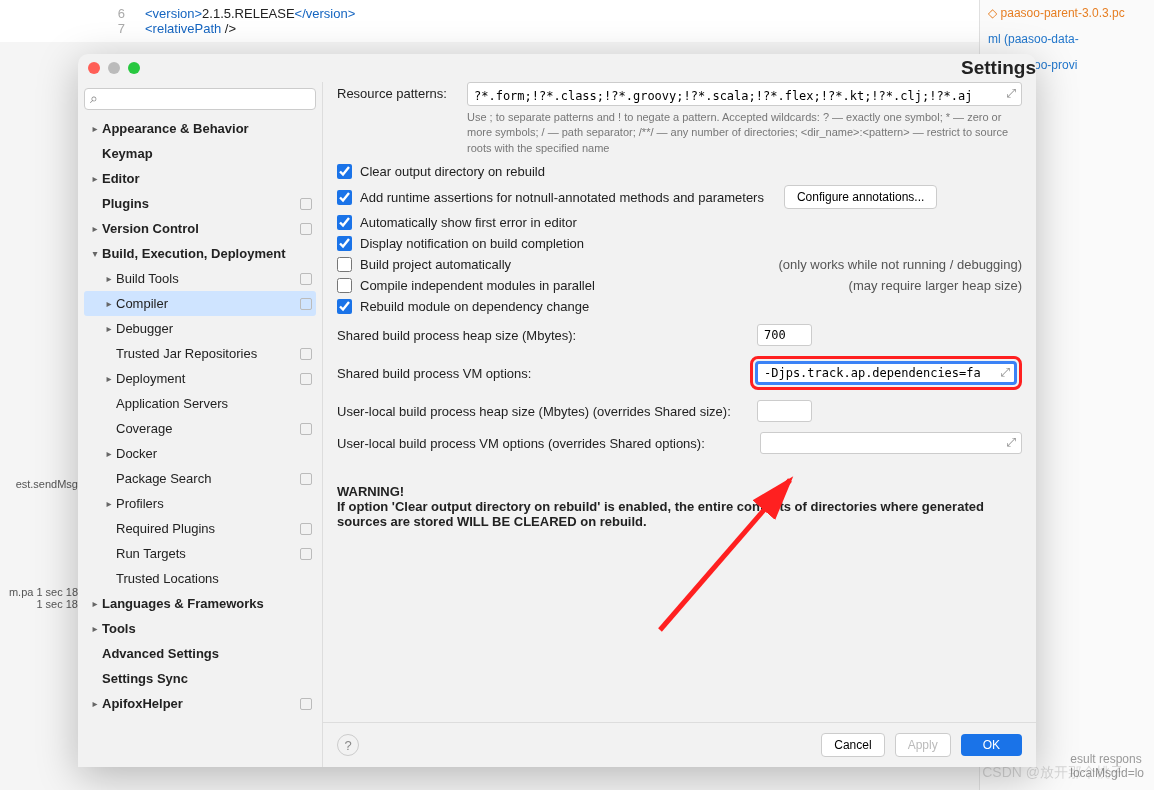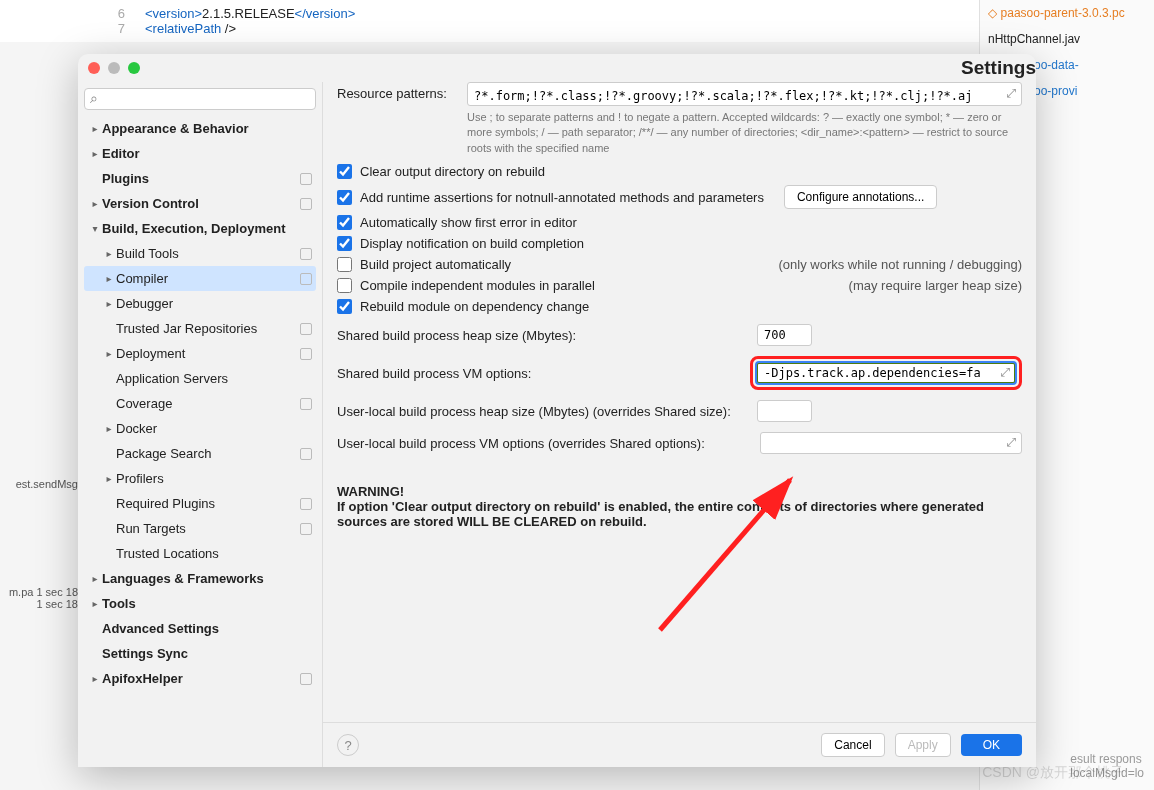--- a/index.html
+++ b/index.html
@@ -57,21 +57,21 @@
 .hint { font-size: 11px; color: #777; margin-top: 4px; line-height: 1.4; }
 
 .check-row { display: flex; align-items: center; margin: 6px 0; gap: 8px; }
 .check-row input[type=checkbox] { width: 15px; height: 15px; accent-color: #1a73e8; }
 .check-row .note { margin-left: auto; color: #555; }
 .btn { background: #fff; border: 1px solid #ccc; border-radius: 4px; padding: 4px 12px; font-size: 12px; cursor: pointer; }
 
 .field-row { display: flex; align-items: center; margin: 10px 0 4px 0; }
 .field-row .lbl2 { flex: 1; }
 .text-input { border: 1px solid #ccc; border-radius: 3px; height: 22px; padding: 0 6px; font-family: "Menlo", monospace; font-size: 12px; background: #fff; }
-.vm-input { width: 260px; border: 2px solid #4d7c0f; outline: 2px solid #3b82f6; outline-offset: -1px; position: relative; }
+.vm-input { width: 260px; border: 2px solid #3b82f6; outline: 2px solid #3b82f6; outline-offset: -1px; position: relative; }
 .highlight-box { border: 3px solid #ff2020; border-radius: 8px; padding: 3px; margin-left: auto; display: inline-flex; }
 
 .warning { margin-top: 30px; }
 .warning b { font-weight: 700; }
 
 .dialog-footer { border-top: 1px solid #ddd; padding: 10px 14px; display: flex; align-items: center; gap: 10px; }
 .help-icon { width: 22px; height: 22px; border: 1px solid #ccc; border-radius: 50%; display: flex; align-items: center; justify-content: center; color: #888; }
 .footer-spacer { flex: 1; }
 .btn-primary { background: #1a73e8; color: #fff; border: none; border-radius: 4px; padding: 4px 22px; font-size: 12px; cursor: pointer; }
 .btn-disabled { color: #bbb; }
@@ -86,21 +86,20 @@
       <div class="gutter">6</div>
       <div class="code"><span class="tag">&lt;version&gt;</span><span>2.1.5.RELEASE</span><span class="tag">&lt;/version&gt;</span></div>
     </div>
   <div class="line">
       <div class="gutter">7</div>
       <div class="code"><span class="tag">&lt;relativePath</span><span> /&gt;</span></div>
     </div>
 </div>
 <div class="bg-right">
   <div class="file" style="color:#e67e22">◇ <span>paasoo-parent-3.0.3.pc</span></div>
-  <div class="file">nHttpChannel.jav</div>
   <div class="file" style="color:#2277cc">ml (paasoo-data-</div>
   <div class="file" style="color:#2277cc">ml (paasoo-provi</div>
 </div>
 <div class="bg-left-status">
   <div>est.sendMsg</div>
   <div style="margin-top:96px">m.pa 1 sec 18</div>
   <div>1 sec 18</div>
 </div>
 <div class="bg-bottom">
   <div>esult respons</div>
@@ -120,20 +119,24 @@
 
   <div class="dialog-body">
     <div class="sidebar">
       <div class="search-wrap">
         <input class="search" placeholder="" style="">
       </div>
       <div id="tree">
           <div class="tree-item bold">
             <span class="chev">▸</span>
             <span class="label">Appearance &amp; Behavior</span>
+          </div>
+          <div class="tree-item bold">
+            <span class="chev"></span>
+            <span class="label">Keymap</span>
           </div>
           <div class="tree-item bold">
             <span class="chev">▸</span>
             <span class="label">Editor</span>
           </div>
           <div class="tree-item bold">
             <span class="chev"></span>
             <span class="label">Plugins</span>
             <span class="badge"></span>
           </div>

